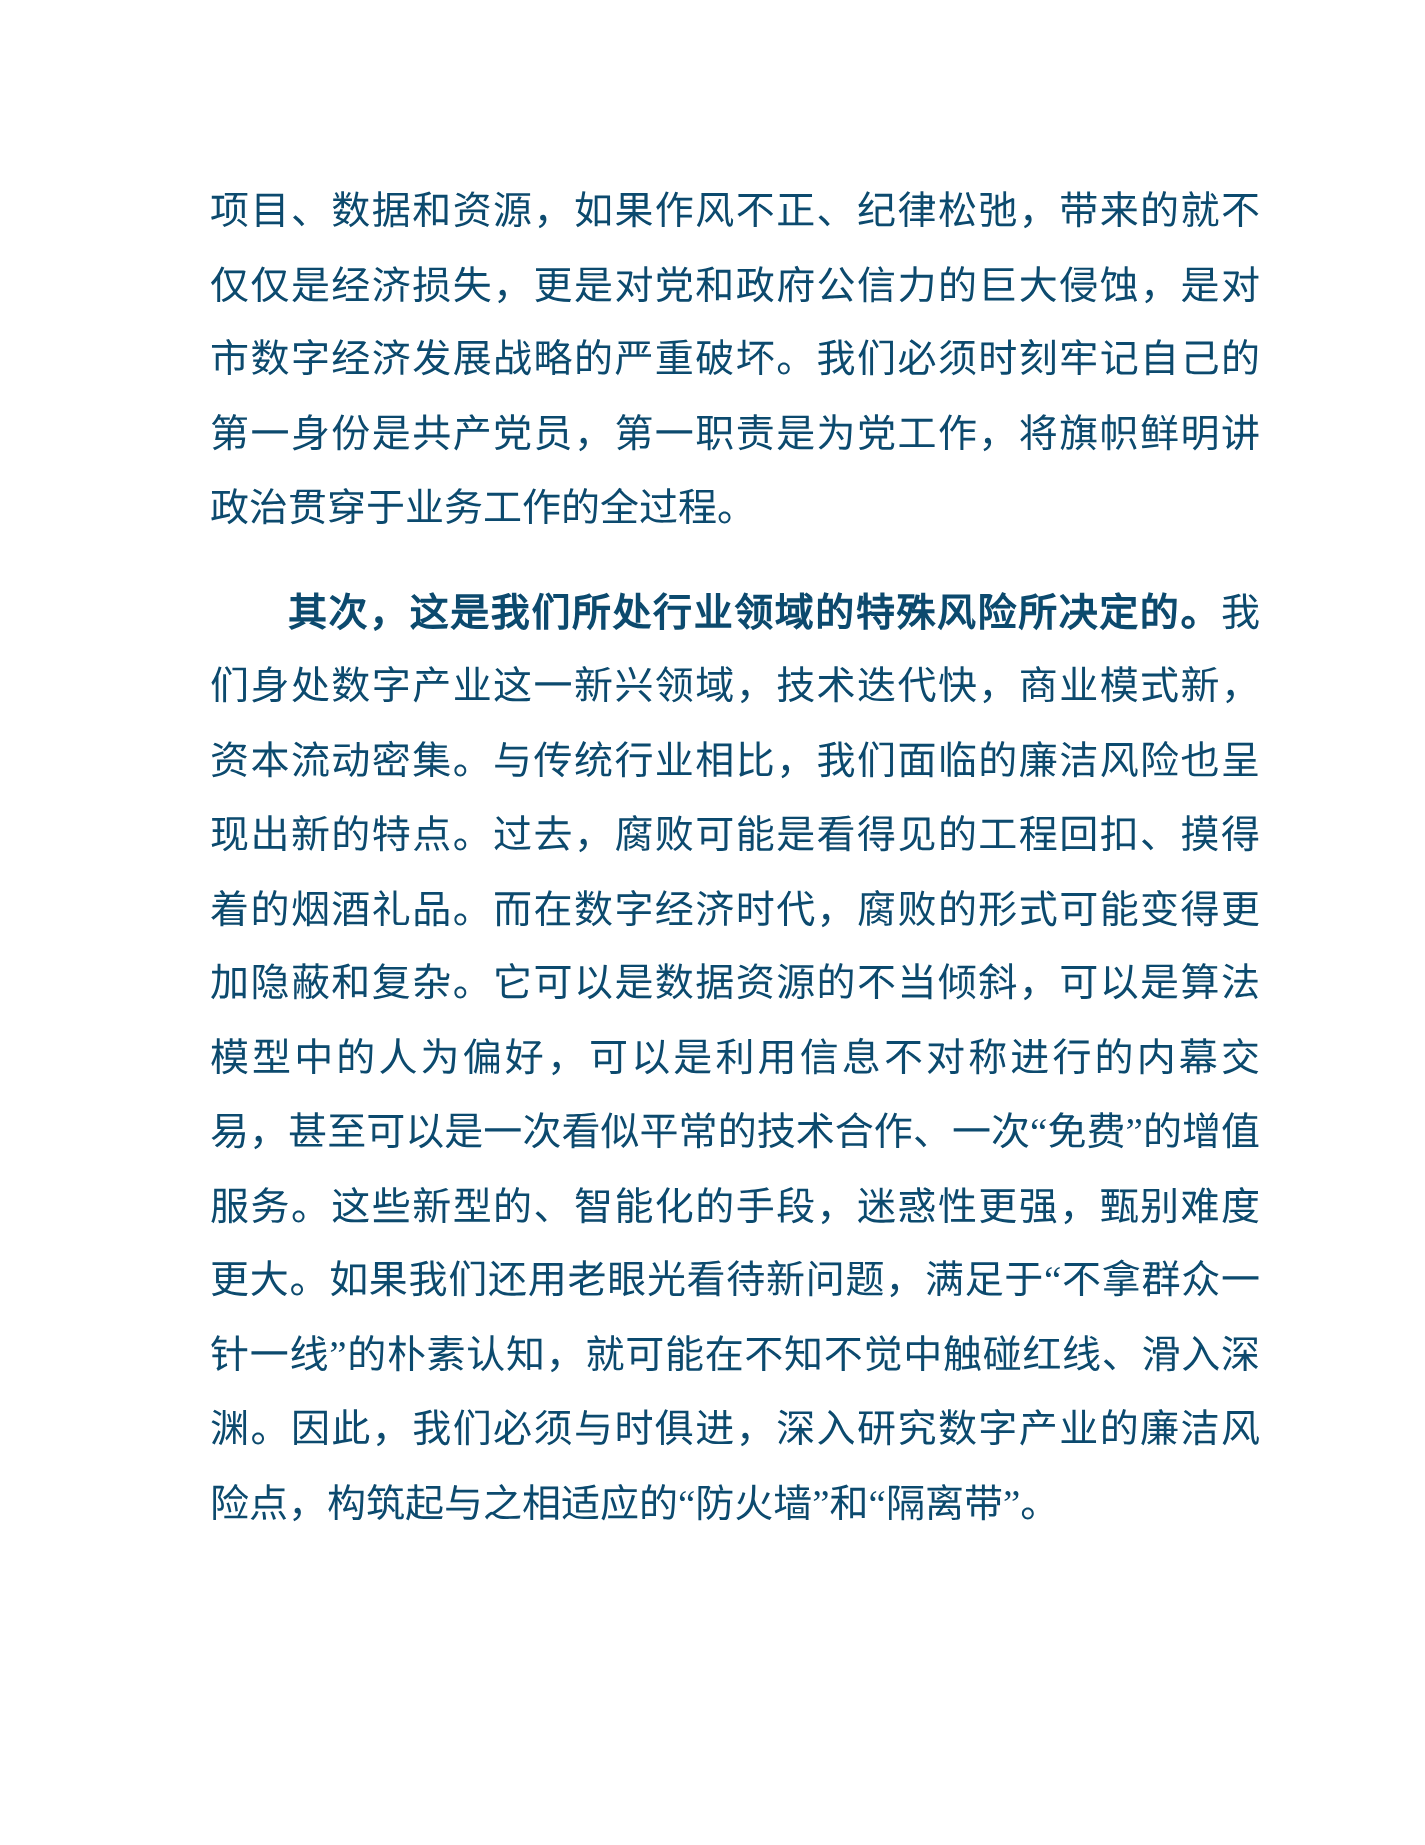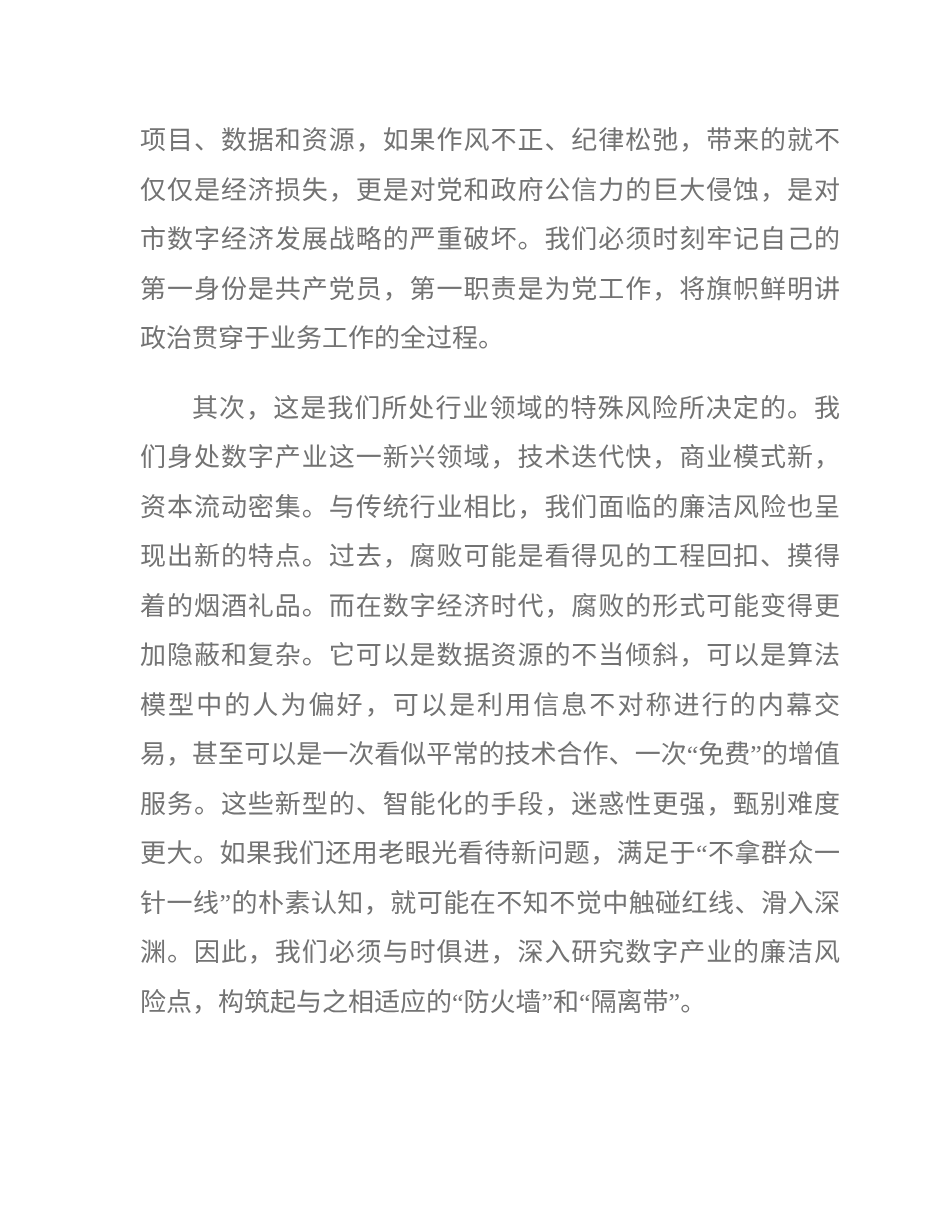--- a/index.html
+++ b/index.html
@@ -17,31 +17,31 @@
     box-sizing: border-box;
     width: 950px;
     height: 1230px;
     background: #ffffff;
     padding: 116px 110px 0 140px; 
   }
   .para {
     margin: 0;
     font-size: 26px;
     line-height: 49.5px;
-    color: #737373;
+    color: #0c4a6e;
     text-align: justify;
     letter-spacing: 0;
     word-break: break-all;
   }
   .para.indent {
     text-indent: 2em;
     margin-top: 20px;
   }
   .lead-bold {
-    font-weight: 400;
+    font-weight: 700;
   }
 </style>
 </head>
 <body>
 
 <div class="page">
 
   <p class="para"><span>项目、数据和资源，如果作风不正、纪律松弛，带来的就不仅仅是经济损失，更是对党和政府公信力的巨大侵蚀，是对市数字经济发展战略的严重破坏。我们必须时刻牢记自己的第一身份是共产党员，第一职责是为党工作，将旗帜鲜明讲政治贯穿于业务工作的全过程。</span></p>
 
   <p class="para indent"><span class="lead-bold">其次，这是我们所处行业领域的特殊风险所决定的。</span><span>我们身处数字产业这一新兴领域，技术迭代快，商业模式新，资本流动密集。与传统行业相比，我们面临的廉洁风险也呈现出新的特点。过去，腐败可能是看得见的工程回扣、摸得着的烟酒礼品。而在数字经济时代，腐败的形式可能变得更加隐蔽和复杂。它可以是数据资源的不当倾斜，可以是算法模型中的人为偏好，可以是利用信息不对称进行的内幕交易，甚至可以是一次看似平常的技术合作、一次“免费”的增值服务。这些新型的、智能化的手段，迷惑性更强，甄别难度更大。如果我们还用老眼光看待新问题，满足于“不拿群众一针一线”的朴素认知，就可能在不知不觉中触碰红线、滑入深渊。因此，我们必须与时俱进，深入研究数字产业的廉洁风险点，构筑起与之相适应的“防火墙”和“隔离带”。</span></p>

